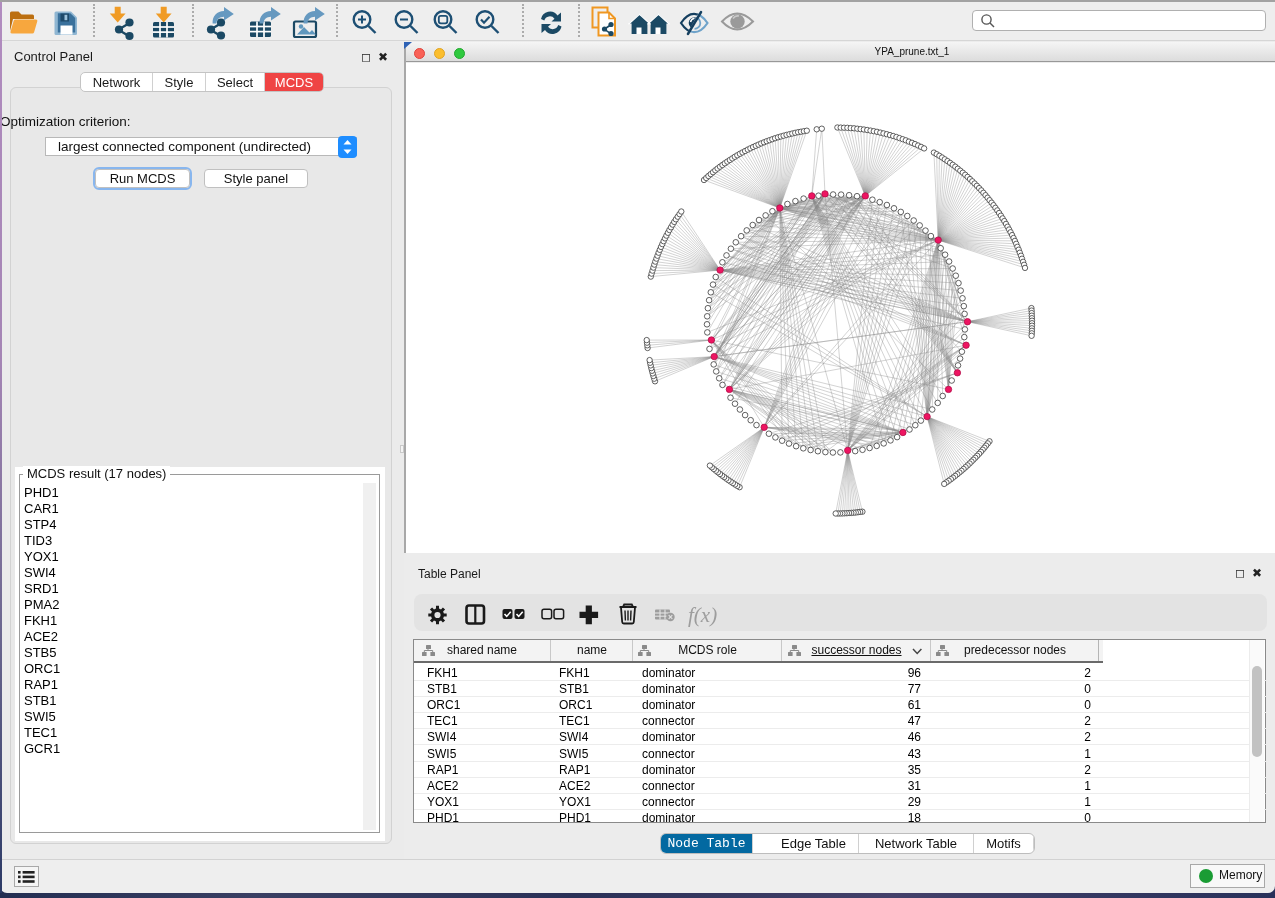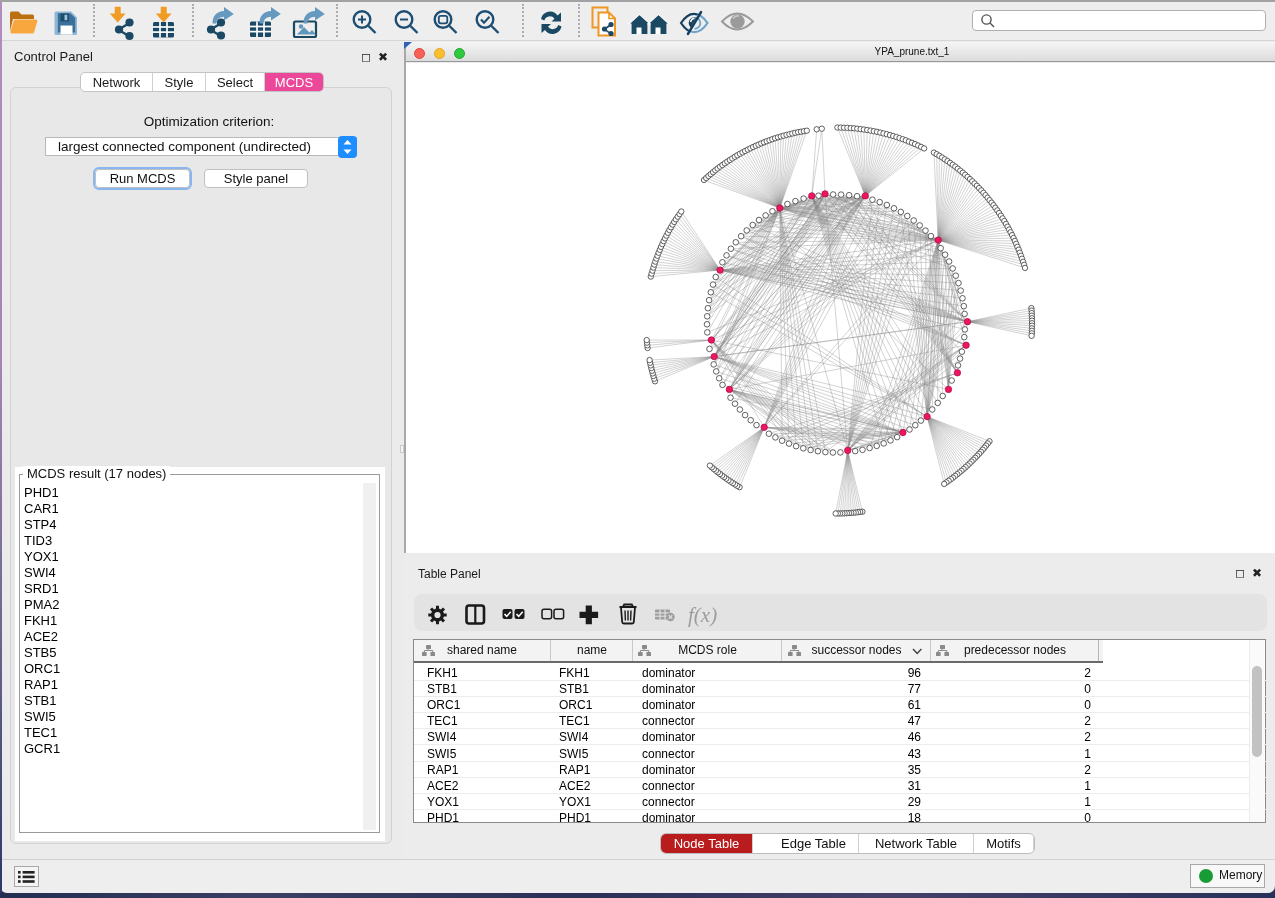--- a/index.html
+++ b/index.html
@@ -16,22 +16,22 @@
   
   #cpanel { left:2px; top:42px; width:402px; height:817px; background:#ebebeb; }
   #cp-title { left:14px; top:49px; font-size:13px; color:#1a1a1a; }
   .winbtn { position:absolute; top:50px; font-size:12px; color:#222; }
   #cp-inner { left:10px; top:87px; width:382px; height:757px; background:#e8e8e8;
               border:1px solid #d2d2d2; border-radius:6px; }
   #tabbar { left:80px; top:72px; height:20px; display:flex;
             border:1px solid #c4c4c4; border-radius:5px; background:#fff; overflow:hidden; }
   .tab { font-size:13px; color:#1a1a1a; text-align:center; line-height:19px;
          border-right:1px solid #d0d0d0; }
-  .tab.sel { background:#ec4899; color:#fff; border-right:none; }
-  #optlabel { left:8px; top:114px; width:402px; text-align:center; font-size:13.5px; color:#111; }
+  .tab.sel { background:#ef4444; color:#fff; border-right:none; }
+  #optlabel { left:0; top:114px; width:402px; text-align:left; font-size:13.5px; color:#111; }
   #dropdown { left:45px; top:137px; width:312px; height:19px; background:#fff;
               border:1px solid #b8b8b8; border-radius:0; font-size:13.5px; color:#111;
               line-height:18px; text-indent:12px; }
   #stepper { left:338px; top:135.5px; width:19px; height:22px; background:#1e8dff;
              border-radius:4px; }
   .btn { position:absolute; height:19px; background:#fff; border:1px solid #c0c0c0;
          border-radius:4px; font-size:13px; color:#111; text-align:center; line-height:17px; }
   #runbtn  { left:95px; top:169px; width:95px; outline:2px solid #88b6ee; outline-offset:0px; }
   #closebtn{ left:204px; top:169px; width:104px; }
 
@@ -70,21 +70,21 @@
   .c5 { position:absolute; left:519px; width:158px; text-align:right; }
   #tscroll { position:absolute; right:1px; top:0; width:15px; height:182px; background:#fafafa;
              border-left:1px solid #ececec; }
   #tthumb { position:absolute; left:2px; top:26px; width:10px; height:91px; background:#c2c2c2;
             border-radius:5px; }
 
   
   #btabs { left:660px; top:833px; height:21px; display:flex; background:#fff;
            border:1px solid #bdbdbd; border-radius:6px; overflow:hidden; }
   .btab { font-size:13px; color:#111; text-align:center; line-height:20px; border-right:1px solid #d0d0d0; }
-  .btab.sel { background:#b91c1c; color:#fff; }
+  .btab.sel { background:#0369a1; color:#fff;font-family:Liberation Mono, monospace; }
 
   
   #statusbar { left:0; top:859px; width:1275px; height:34px; background:#eeeeee;
                border-top:1px solid #d2d2d2; border-radius:0 0 7px 7px; }
   #listbtn { left:14px; top:866px; width:25px; height:21px; background:#f5f5f5;
              border:1px solid #a8a8a8; }
   #membtn { left:1190px; top:864px; width:75px; height:24px; background:#f8f8f8;
             border:1px solid #a8a8a8; font-size:12px; color:#111; }
   #wallpaper { left:0; top:886px; width:1275px; height:12px; z-index:-1;
     background:linear-gradient(90deg,#232e52,#3a3f63 20%,#2a3057 45%,#44406a 70%,#28315a); }
@@ -1206,21 +1206,21 @@
     <path d="M254.7 21.2 l3.6 3.6 M258.3 21.2 l-3.6 3.6" stroke="#e3e3e3" stroke-width="1.2"></path>
   </g>
 
   <text x="274" y="28" font-family="Liberation Serif" font-style="italic" font-size="21" fill="#9d9d9d">f(x)</text>
 </svg>
 <div class="abs" id="ttable">
   <div id="thead">
     <div class="th" style="left:0; width:137px;">shared name</div>
     <div class="th" style="left:138px; width:81px;">name</div>
     <div class="th" style="left:220px; width:148px;">MCDS role</div>
-    <div class="th" style="left:369px; width:148px;">successor nodes</div>
+    <div class="th" style="left:369px; width:148px;text-decoration:underline;">successor nodes</div>
     <div class="th" style="left:518px; width:167px; border-right:1px solid #b5b5b5;">predecessor nodes</div>
     <svg width="689" height="21" style="position:absolute;left:0;top:0;">
       <g fill="#8a8a8a">
         <g id="oc1">
             <rect x="12" y="5" width="5" height="4" rx="0.5"></rect>
             <rect x="8" y="12" width="4.6" height="4" rx="0.5"></rect>
             <rect x="16.4" y="12" width="4.6" height="4" rx="0.5"></rect>
             <path d="M14 9 v2 M10.3 12 v-1.5 h8.4 v1.5" stroke="#8a8a8a" fill="none" stroke-width="1"></path>
           </g>
         <use href="#oc1" x="216"></use>

